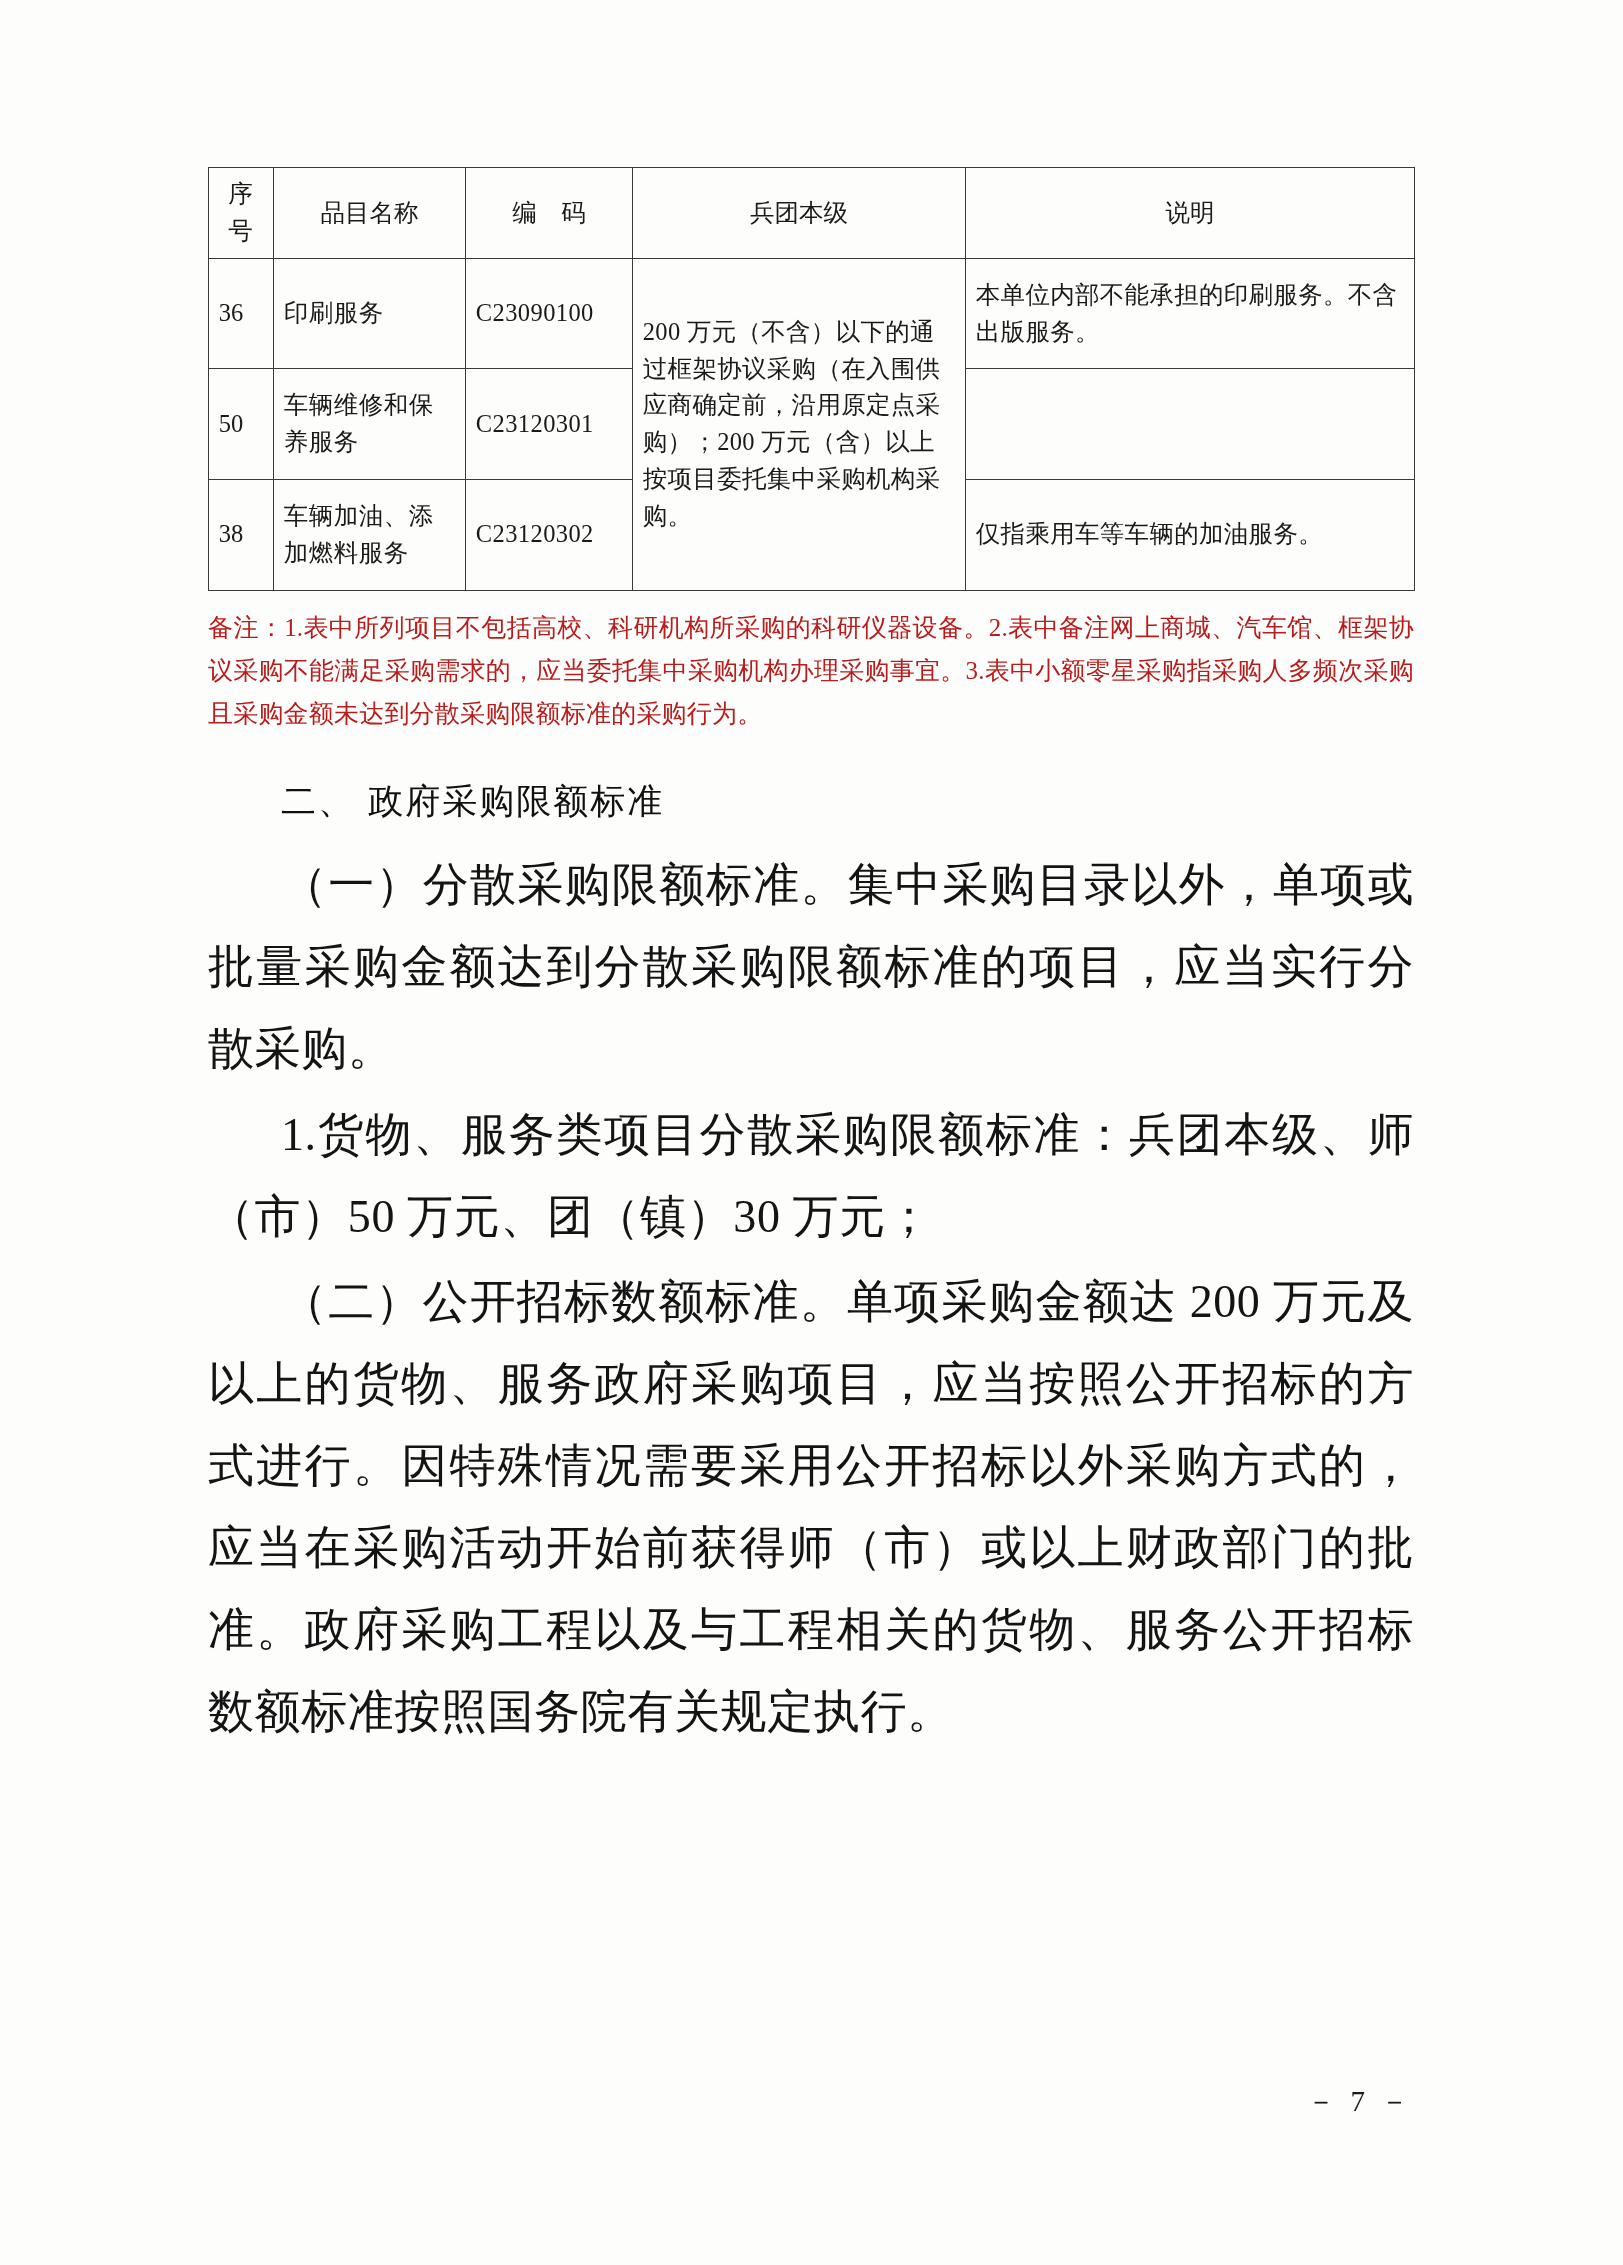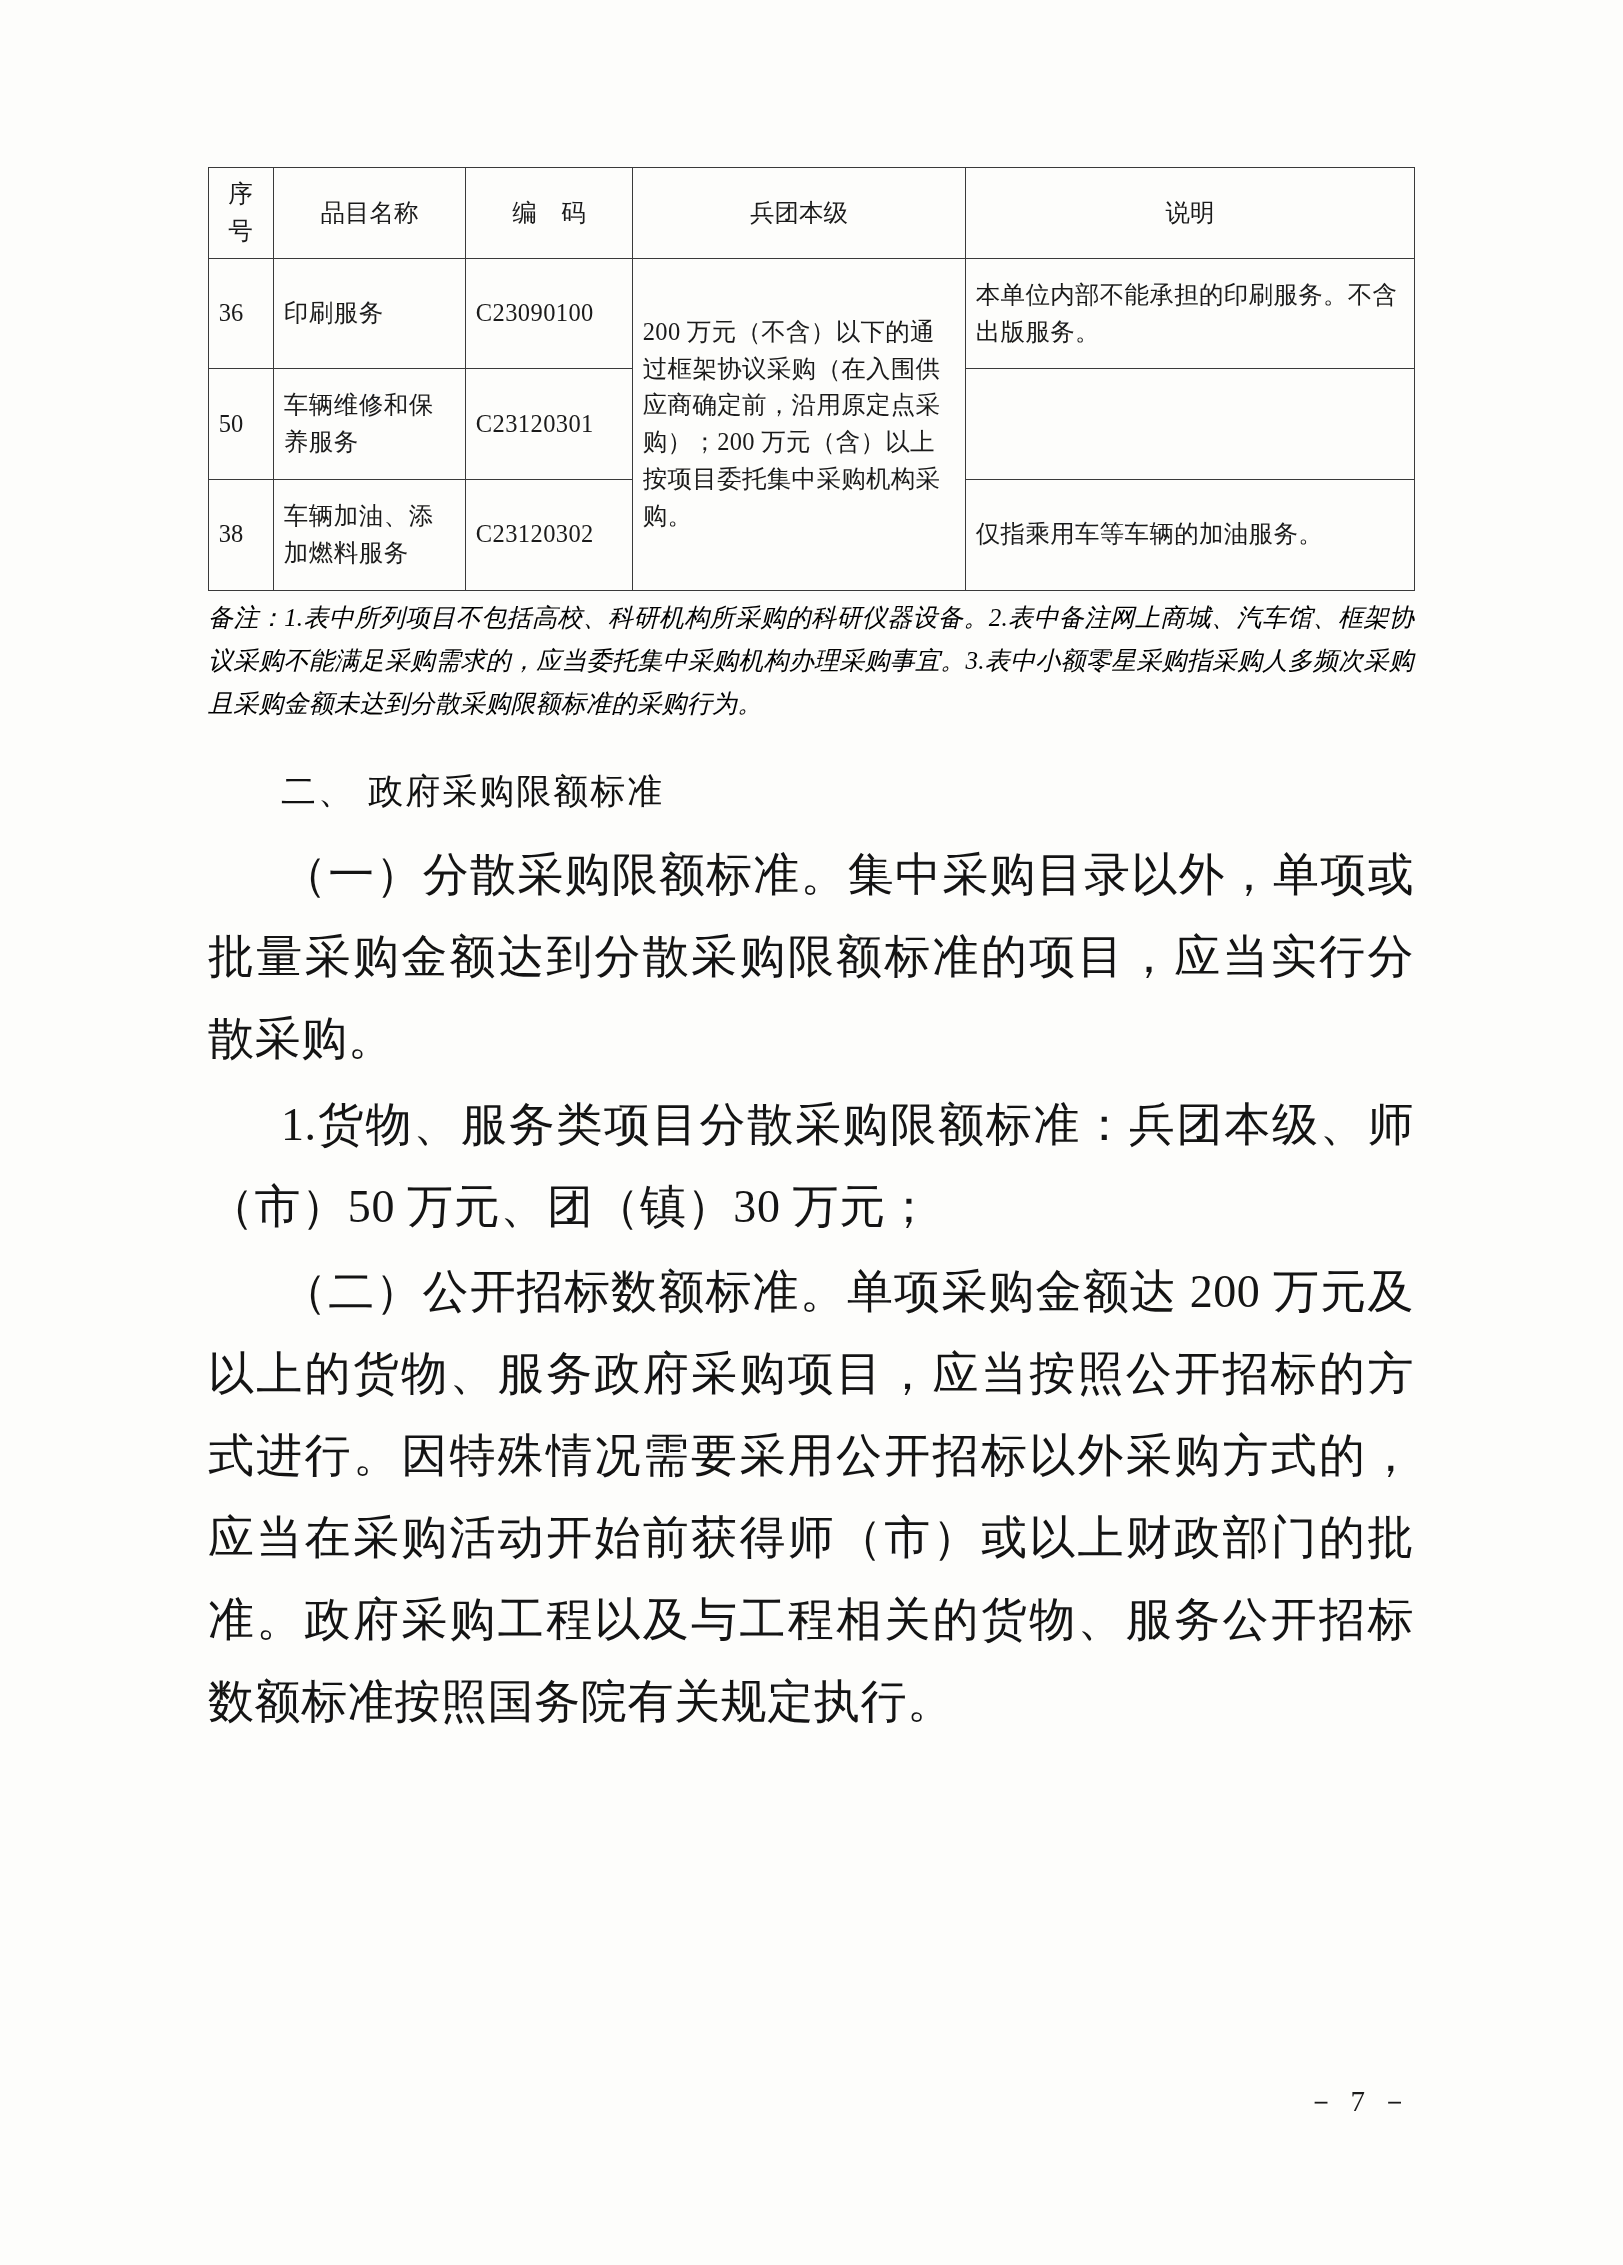--- a/index.html
+++ b/index.html
@@ -79,27 +79,26 @@
     vertical-align: top;
     padding-top: 13.7px;
     line-height: 1.6;
     padding-left: 13.7px;
     letter-spacing: 0.3px;
   }
   .note-cell.mid { vertical-align: middle; padding-top: 7.8px; }
 
   
   .remark {
-    margin-top: 5px;
+    margin-top: 15px;
     font-size: 25px;
     line-height: 1.72;
     text-align: justify;
     letter-spacing: 0.2px;
-    color: #000000;
-    font-style: italic;
+    color: #b91c1c;
   }
 
   
   h2.section {
     font-family: "DejaVu Sans", "Liberation Sans", sans-serif;
     font-weight: normal;
     font-size: 35px;
     margin: 43px 0 19.6px 0;
     padding-left: 73px;
     letter-spacing: 2px;

